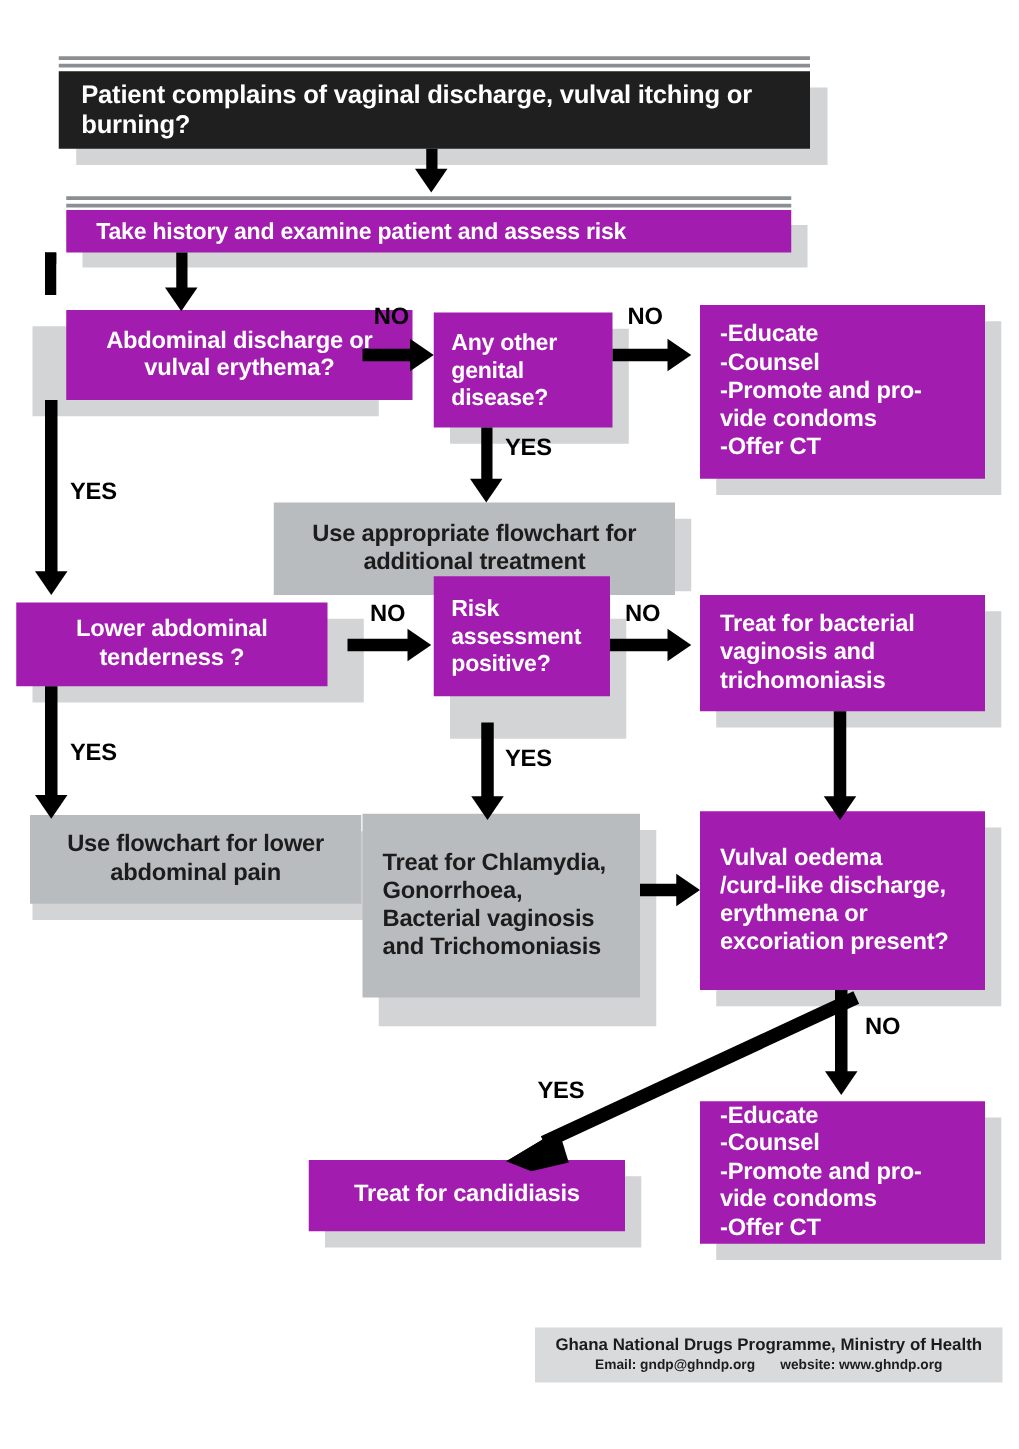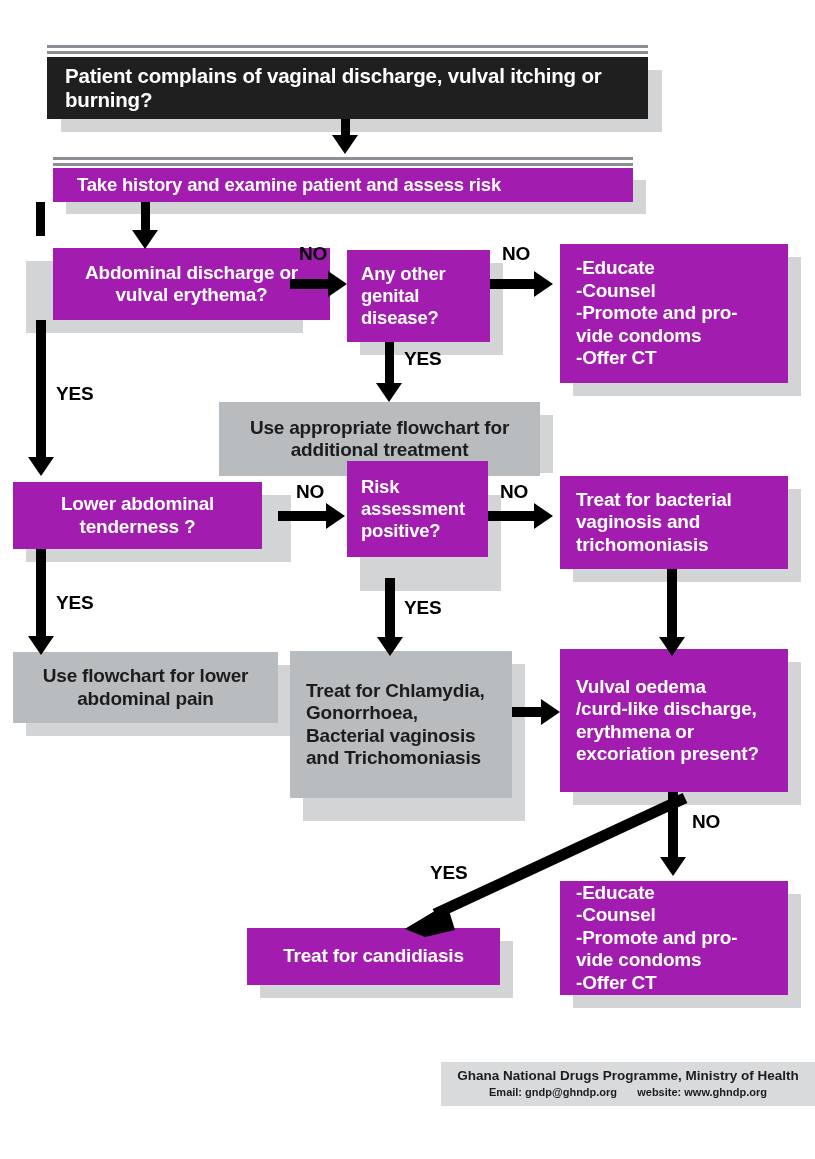--- a/index.html
+++ b/index.html
@@ -200,21 +200,21 @@
   <div class="label" style="left:56px; top:592px; font-size:19px;">YES</div>
 
   <div class="vline" style="left:385px; top:578px; width:10px; height:70px;"></div>
   <div class="arrow-down" style="left:377px; top:637px;"></div>
   <div class="label" style="left:404px; top:597px; font-size:19px;">YES</div>
 
   <div class="vline" style="left:667px; top:569px; width:10px; height:80px;"></div>
   <div class="arrow-down" style="left:659px; top:637px;"></div>
 
   <div class="shade" style="left:26px; top:665px; width:265px; height:71px;"></div>
-  <div class="node light" style="left:13px; top:652px; width:265px; height:71px; padding:0 16px; font-size:19px; text-align:center;align-items:center;">
+  <div class="node light" style="left:24px; top:652px; width:265px; height:71px; padding:0 16px; font-size:19px; text-align:center;align-items:center;">
     <span class="txt">Use flowchart for lower abdominal pain</span>
   </div>
 
   <div class="shade" style="left:303px; top:664px; width:222px; height:157px;"></div>
   <div class="node light" style="left:290px; top:651px; width:222px; height:147px; padding:4px 16px; font-size:19px;">
     <span class="txt">
       <span>Treat for Chlamydia,</span><br>
       <span>Gonorrhoea,</span><br>
       <span>Bacterial vaginosis</span><br>
       <span>and Trichomoniasis</span>
@@ -254,21 +254,21 @@
   <div class="node dark" style="left:560px; top:881px; width:228px; height:114px; padding:4px 16px; font-size:19px;">
     <span class="txt">
       <span>-Educate</span><br>
       <span>-Counsel</span><br>
       <span>-Promote and pro-</span><br>
       <span>vide condoms</span><br>
       <span>-Offer CT</span>
     </span>
   </div>
 
-  <div class="footer" style="left:428px; top:1062px; width:374px; height:44px;margin-left:13px;">
+  <div class="footer" style="left:428px; top:1062px; width:374px; height:44px;">
     <div class="l1">Ghana National Drugs Programme, Ministry of Health</div>
     <div class="l2">
       <span>Email:</span>
       <span>gndp@ghndp.org</span>
       <span class="sp"></span>
       <span>website:</span>
       <span>www.ghndp.org</span>
     </div>
   </div>
 

